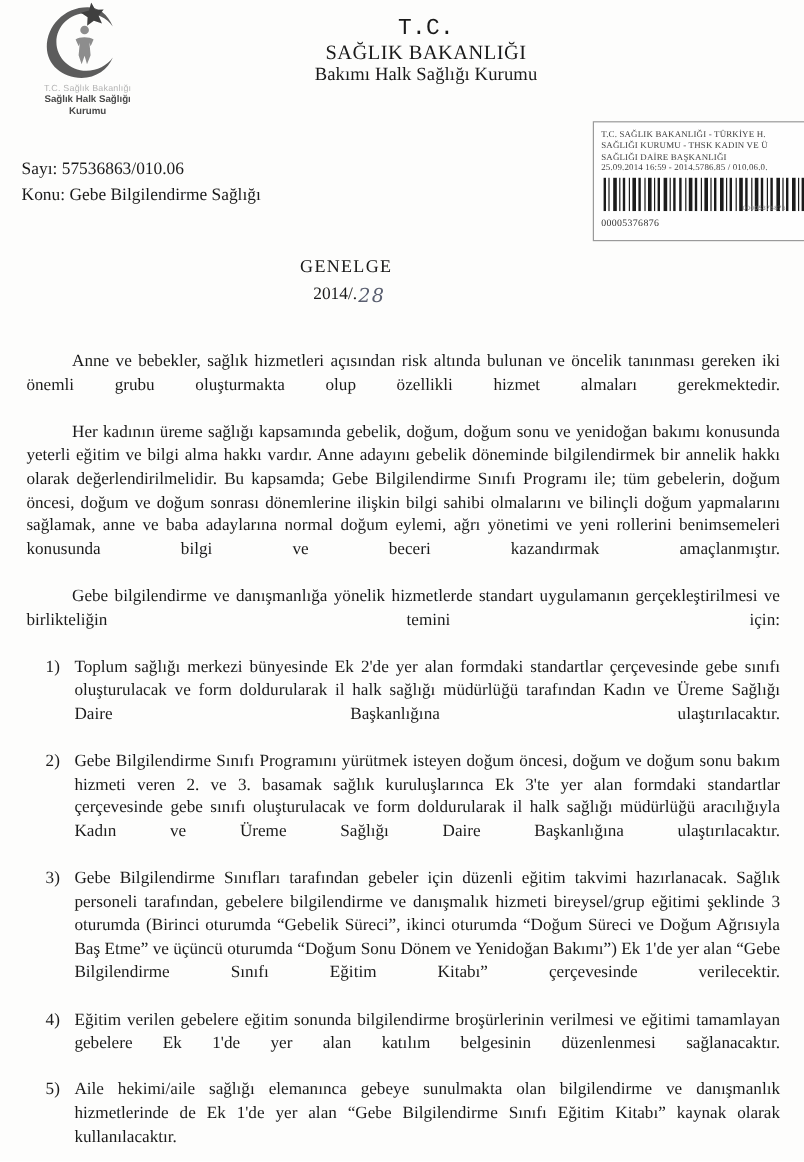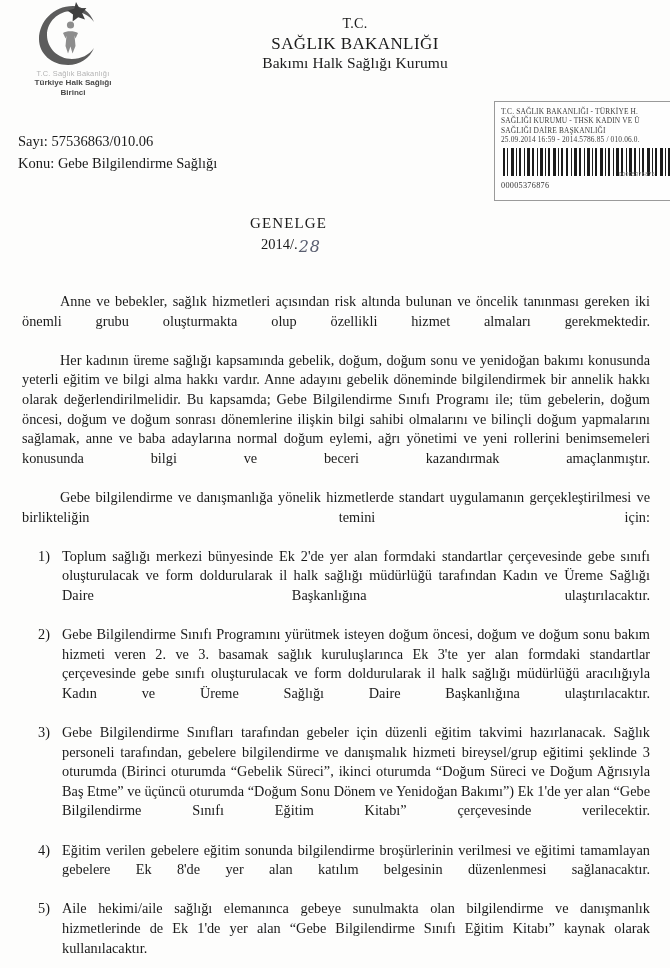--- a/index.html
+++ b/index.html
@@ -63,21 +63,21 @@
   }
 
   #org-title {
     position: absolute;
     left: 180px;
     top: 14px;
     width: 350px;
     text-align: center;
     line-height: 19.5px;
   }
-  #org-title .t1 { font-size: 14px; letter-spacing: 0.3px; }
+  #org-title .t1 { font-size: 19px; letter-spacing: 0.3px; font-family: Liberation Mono, monospace; }
   #org-title .t2 { font-size: 17px; letter-spacing: 0.4px; }
   #org-title .t3 { font-size: 15.5px; letter-spacing: 0.1px; }
 
   
   #stamp-box {
     position: absolute;
     left: 494px;
     top: 101px;
     width: 184px;
     height: 100px;
@@ -222,22 +222,22 @@
                  C62 53 54 57 45 57 C31 57 20 46 20 33 C20 20 31 9 45 9
                  C54 9 62 13 67 20 C63 10 55 4 46 4 Z" fill="#5c5c5c"></path>
 
         <path d="M49 0 L52.4 6.2 L59.4 6 L55.2 11.2 L58 17.6 L51.2 15.2 L45.6 19.4 L46 12.4 L40.4 8.6 L47.2 6.8 Z" fill="#3f3f3f"></path>
 
         <circle cx="43.5" cy="23" r="3.6" fill="#8d8d8d"></circle>
         <path d="M36 31 C39 28.5 47.5 28.5 51 31 L48.5 36.5 L47.5 33.5
                  L48.5 44 L45.5 51.5 L43.5 44.5 L41 51.5 L38.5 44 L39.5 33.8 L38.6 36.5 Z" fill="#8d8d8d"></path>
       </svg>
       <div class="logo-line1">T.C. Sağlık Bakanlığı</div>
-      <div class="logo-line2">Türkiye Halk Sağlığı</div>
-      <div class="logo-line3">Birinci</div>
+      <div class="logo-line2">Sağlık Halk Sağlığı</div>
+      <div class="logo-line3">Kurumu</div>
     </div>
 
     <div id="org-title">
       <div class="t1">T.C.</div>
       <div class="t2">SAĞLIK BAKANLIĞI</div>
       <div class="t3">Bakımı Halk Sağlığı Kurumu</div>
     </div>
   </div>
 
   <div id="stamp-box">
@@ -319,21 +319,21 @@
       <li>
         <span class="marker">2)</span>
         <span class="itext">Gebe Bilgilendirme Sınıfı Programını yürütmek isteyen doğum öncesi, doğum ve doğum sonu bakım hizmeti veren 2. ve 3. basamak sağlık kuruluşlarınca Ek 3'te yer alan formdaki standartlar çerçevesinde gebe sınıfı oluşturulacak ve form doldurularak il halk sağlığı müdürlüğü aracılığıyla Kadın ve Üreme Sağlığı Daire Başkanlığına ulaştırılacaktır.</span>
       </li>
       <li>
         <span class="marker">3)</span>
         <span class="itext">Gebe Bilgilendirme Sınıfları tarafından gebeler için düzenli eğitim takvimi hazırlanacak. Sağlık personeli tarafından, gebelere bilgilendirme ve danışmalık hizmeti bireysel/grup eğitimi şeklinde 3 oturumda (Birinci oturumda “Gebelik Süreci”, ikinci oturumda “Doğum Süreci ve Doğum Ağrısıyla Baş Etme” ve üçüncü oturumda “Doğum Sonu Dönem ve Yenidoğan Bakımı”) Ek 1'de yer alan “Gebe Bilgilendirme Sınıfı Eğitim Kitabı” çerçevesinde verilecektir.</span>
       </li>
       <li>
         <span class="marker">4)</span>
-        <span class="itext">Eğitim verilen gebelere eğitim sonunda bilgilendirme broşürlerinin verilmesi ve eğitimi tamamlayan gebelere Ek 8'de yer alan katılım belgesinin düzenlenmesi sağlanacaktır.</span>
+        <span class="itext">Eğitim verilen gebelere eğitim sonunda bilgilendirme broşürlerinin verilmesi ve eğitimi tamamlayan gebelere Ek 1'de yer alan katılım belgesinin düzenlenmesi sağlanacaktır.</span>
       </li>
       <li>
         <span class="marker">5)</span>
         <span class="itext">Aile hekimi/aile sağlığı elemanınca gebeye sunulmakta olan bilgilendirme ve danışmanlık hizmetlerinde de Ek 1'de yer alan “Gebe Bilgilendirme Sınıfı Eğitim Kitabı” kaynak olarak kullanılacaktır.</span>
       </li>
 
     </ol>
   </div>
 
 </div>

